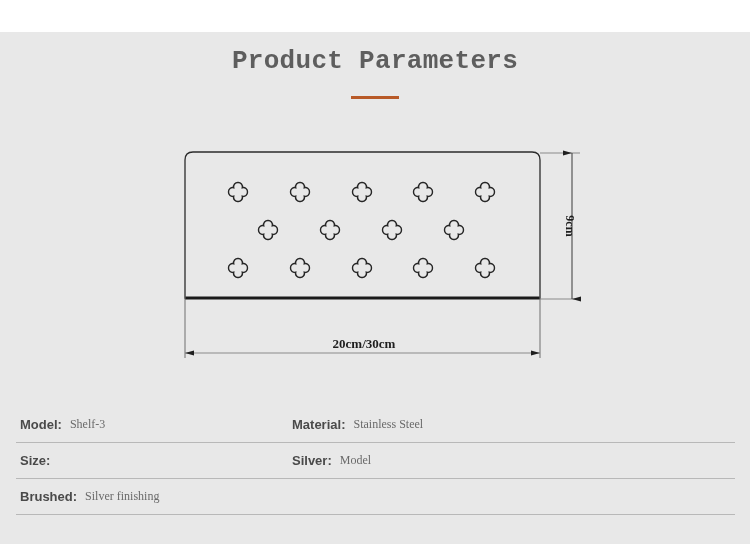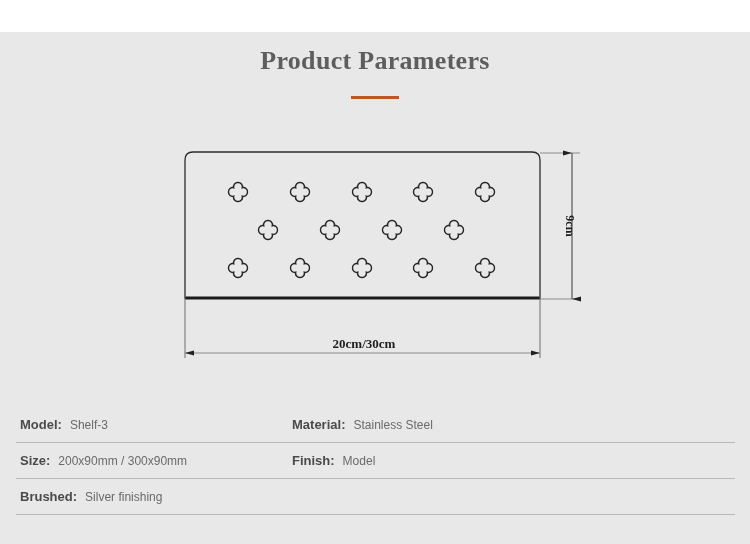--- a/index.html
+++ b/index.html
@@ -38,21 +38,21 @@
     width: 750px;
     text-align: center;
   }
   .page-title {
     font-size: 26px;
     font-weight: bold;
     color: #5e5e5e;
     letter-spacing: 0.3px;
     line-height: 34px;
     margin: 0;
-    font-family: Liberation Serif, serif;
+    font-family: Liberation Mono, monospace;
   }
   .title-rule {
     width: 48px;
     height: 3px;
     background: #b85a28;
     margin: 18px auto 0 auto;
   }
 
   
   .diagram-wrap {
@@ -88,21 +88,21 @@
   .spec-key {
     font-size: 13px;
     font-weight: bold;
     color: #4a4a4a;
     font-family: "Liberation Sans", sans-serif;
   }
   .spec-val {
     font-size: 12px;
     color: #6a6a6a;
     margin-left: 8px;
-    font-family: Liberation Sans, sans-serif;
+    font-family: Liberation Serif, serif;
   }
 </style>
 </head>
 <body>
 
 <div class="top-band"></div>
 <div class="page-body"></div>
 
 <div class="title-block">
   <h1 class="page-title">Product Parameters</h1>
@@ -198,24 +198,23 @@
     </div>
     <div class="spec-cell col-right">
       <span class="spec-key">Material:</span>
       <span class="spec-val">Stainless Steel</span>
     </div>
   </div>
 
   <div class="spec-row">
     <div class="spec-cell col-left">
       <span class="spec-key">Size:</span>
-      <span class="spec-val">200x90mm / 300x90mm</span>
     </div>
     <div class="spec-cell col-right">
-      <span class="spec-key">Finish:</span>
+      <span class="spec-key">Silver:</span>
       <span class="spec-val">Model</span>
     </div>
   </div>
 
   <div class="spec-row">
     <div class="spec-cell col-left">
       <span class="spec-key">Brushed:</span>
       <span class="spec-val">Silver finishing</span>
     </div>
     <div class="spec-cell col-right empty">

